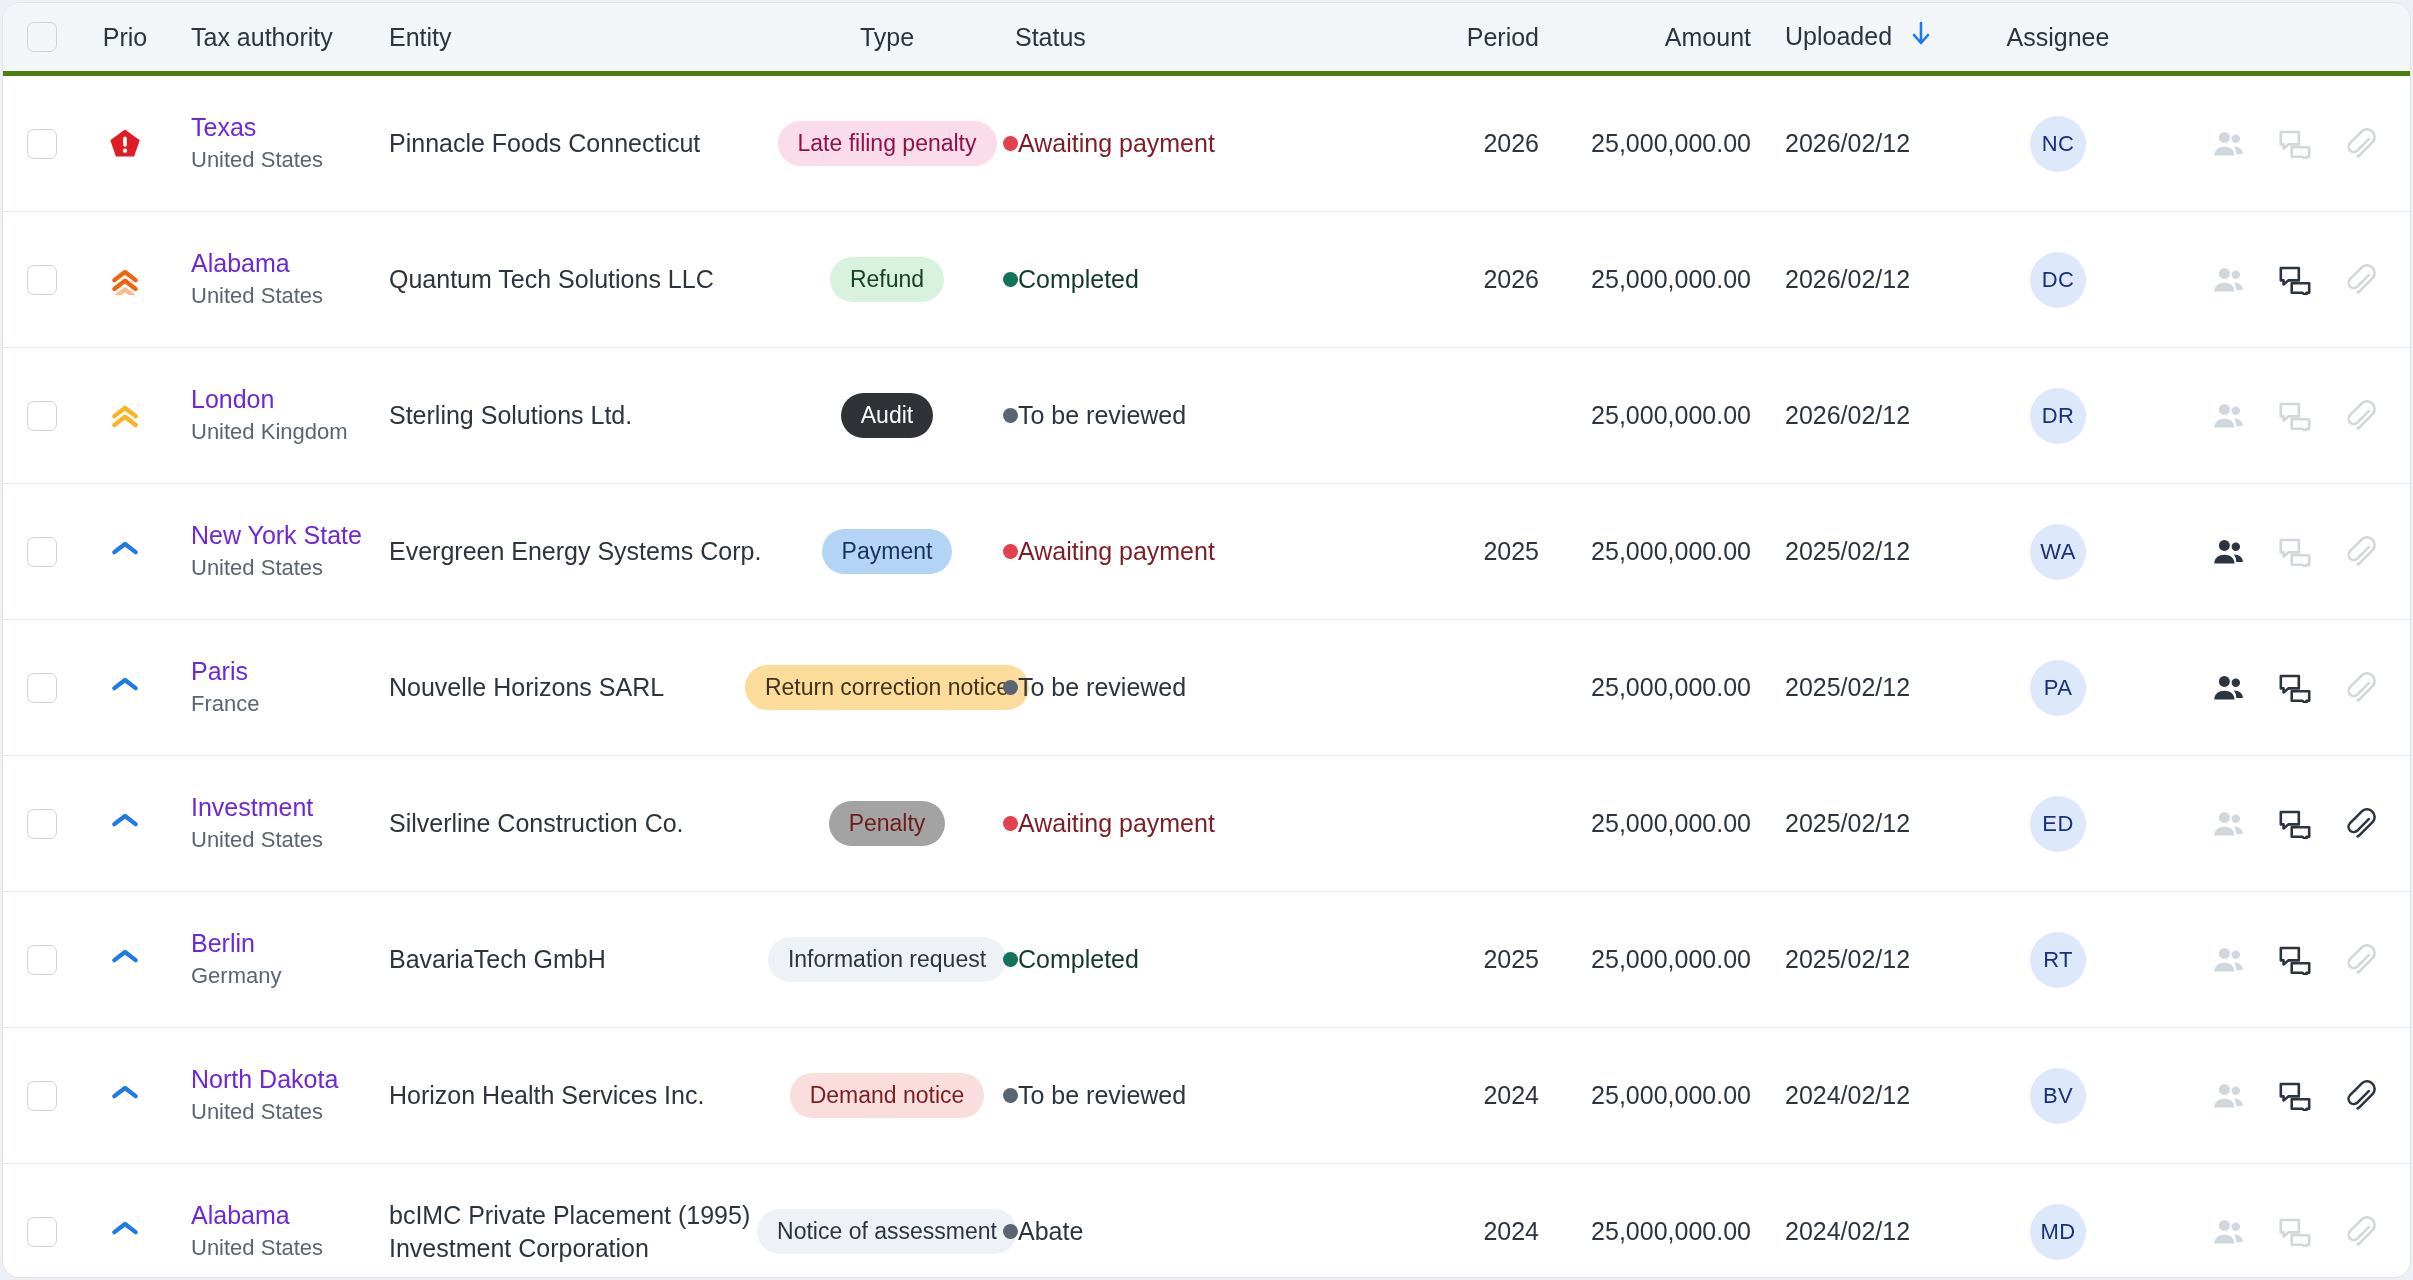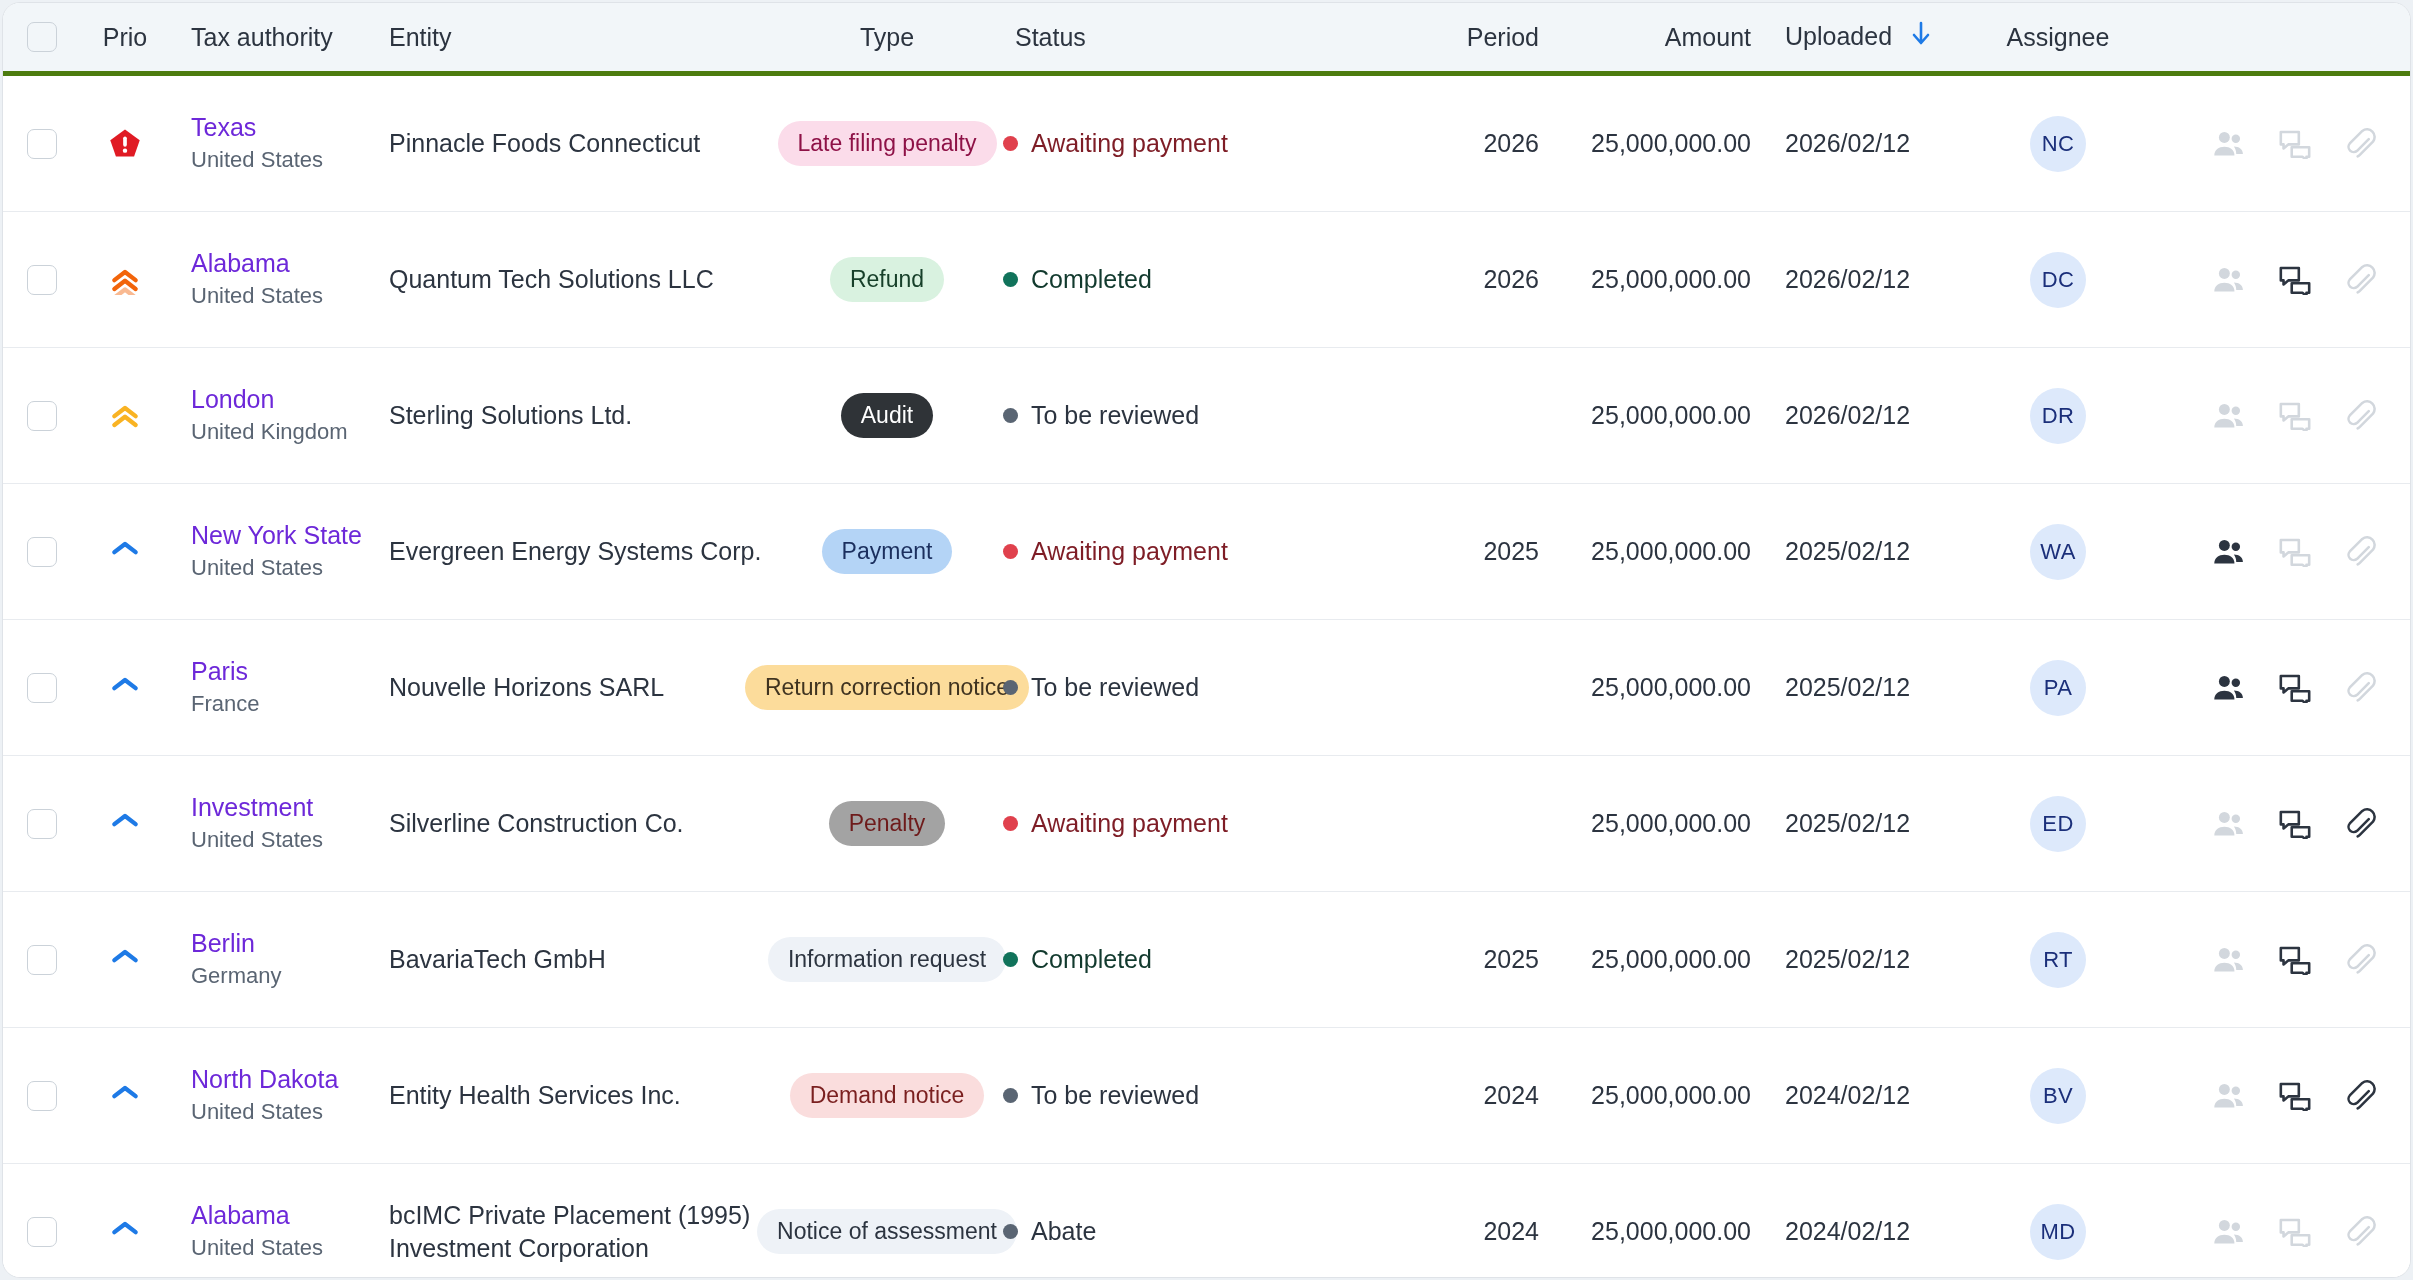--- a/index.html
+++ b/index.html
@@ -84,21 +84,21 @@
     display: inline-block;
     font-size: 23px;
     padding: 9px 20px;
     border-radius: 999px;
     white-space: nowrap;
     line-height: 1.16;
     font-weight: 400;
   }
 
   
-  .status { display:flex; align-items:center; gap: 13px; font-size: 25px; }
+  .status { display:flex; align-items:center; font-size: 25px; }
   .dot { width: 15px; height: 15px; border-radius: 50%; flex: none; }
 
   .cell-num { font-size: 25px; color: #2c3440; }
 
   
   .avatar {
     width: 56px; height: 56px; border-radius: 50%;
     background: #dde9fb;
     color: #1b2f7a;
     display:flex; align-items:center; justify-content:center;
@@ -521,21 +521,21 @@
     <div class="c-prio">
       <span><svg width="34" height="34" viewBox="0 0 24 24">
               <path d="M4.5 13.5 L12 7.8 L19.5 13.5" stroke="#1e7ae6" stroke-width="3.1" fill="none" stroke-linecap="round" stroke-linejoin="round" opacity="1"></path>
             </svg></span>
     </div>
     <div class="c-auth">
       <div class="auth-name">North Dakota</div>
       <div class="auth-country">United States</div>
     </div>
     <div class="c-entity">
-      <div class="entity-name">Entity Health Services Inc.</div>
+      <div class="entity-name">Horizon Health Services Inc.</div>
     </div>
     <div class="c-type">
       <span class="badge" style="background:#fadddd;color:#7a1f1f;">Demand notice</span>
     </div>
     <div class="c-status">
       <div class="status">
         <span class="dot" style="background:#5a6573;"></span>
         <span style="color:#2c3440;">To be reviewed</span>
       </div>
     </div>

